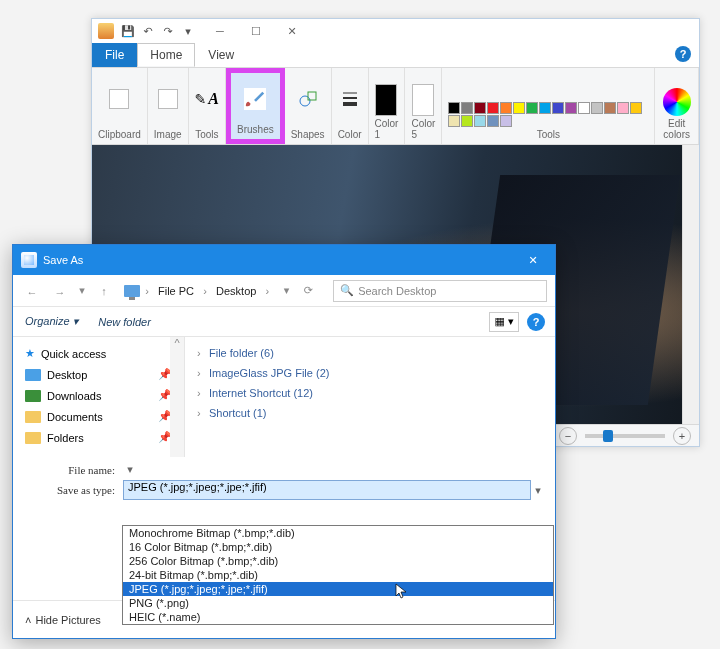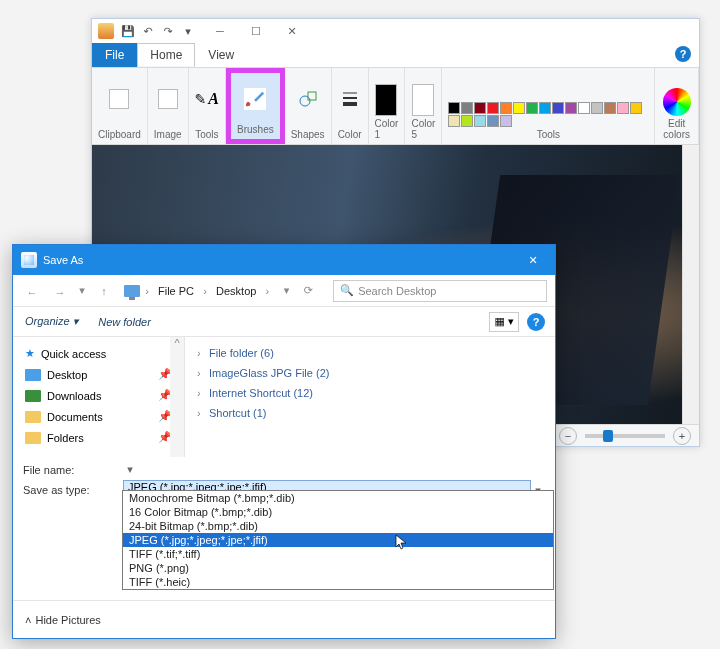--- a/index.html
+++ b/index.html
@@ -70,25 +70,25 @@
   .side-pin { margin-left:auto; color:#999;}
   .star { color:#1d87e4;}
   .ficon { width:16px; height:12px; background:#4aa0e6; border-radius:1px; position:relative;}
   .ficon.yellow { background:#f4c962;}
   .content { flex:1; padding:6px 10px;}
   .folder-row { display:flex; align-items:center; padding:4px 2px; color:#355f9e;}
   .folder-row .tw { color:#888; width:12px; display:inline-block;}
 
   .sa-fields { padding:6px 10px 0 10px;}
   .fld-row { display:flex; align-items:center; margin-bottom:4px;}
-  .fld-label { width:100px; padding-right:8px; color:#333;}
+  .fld-label { width:100px; text-align:right; padding-right:8px; color:#333;font-family:Liberation Serif, serif;}
   .fld-input { flex:1; height:20px; border:1px solid #a9c4e6; padding:0 4px; background:#fff;}
   .fld-select { flex:1; height:20px; border:1px solid #7ea7d8; background:#d6ebff; padding:0 4px;}
 
-  .dropdown { position:absolute; left:122px; top:490px; width:432px; border:1px solid #7a7a7a; background:#fff; z-index:10;}
+  .dropdown { position:absolute; left:122px; top:525px; width:432px; border:1px solid #7a7a7a; background:#fff; z-index:10;}
   .dd-item { padding:1px 6px; color:#222; white-space:nowrap;}
   .dd-item.sel { background:#1d6fd1; color:#fff; position:relative;}
   .cursor { position:absolute; right:144px; top:1px; width:14px; height:16px;}
 
   .sa-footer { position:absolute; left:0; right:0; bottom:0; height:38px; border-top:1px solid #e5e5e5; display:flex; align-items:center; padding:0 12px;}
   .collapse { display:flex; align-items:center; gap:4px; color:#333;}
 
   .monitor-ic{width:16px;height:12px;background:#5aa0e0;border-radius:1px;position:relative;}
   .monitor-ic::after{content:"";position:absolute;left:5px;bottom:-3px;width:6px;height:3px;background:#888;}
 </style>
@@ -323,20 +323,20 @@
     <div class="collapse">
       <span>˄</span>
       <span>Hide Pictures</span>
     </div>
   </div>
 </div>
 
 <div class="dropdown" id="type-dropdown">
     <div class="dd-item">Monochrome Bitmap (*.bmp;*.dib)</div>
     <div class="dd-item">16 Color Bitmap (*.bmp;*.dib)</div>
+    <div class="dd-item">256 Color Bitmap (*.bmp;*.dib)</div>
     <div class="dd-item">24-bit Bitmap (*.bmp;*.dib)</div>
     <div class="dd-item sel">JPEG (*.jpg;*.jpeg;*.jpe;*.jfif)<span class="cursor"><svg viewBox="0 0 14 16">
           <path fill="#fff" stroke="#000" stroke-width="0.7" d="M1 1l0 12 3-3 2 5 2-1-2-5 5 0z"></path>
         </svg></span></div>
-    <div class="dd-item">TIFF (*.tif;*.tiff)</div>
     <div class="dd-item">PNG (*.png)</div>
-    <div class="dd-item">TIFF (*.heic)</div>
+    <div class="dd-item">HEIC (*.name)</div>
   </div>
 
 </body></html>

